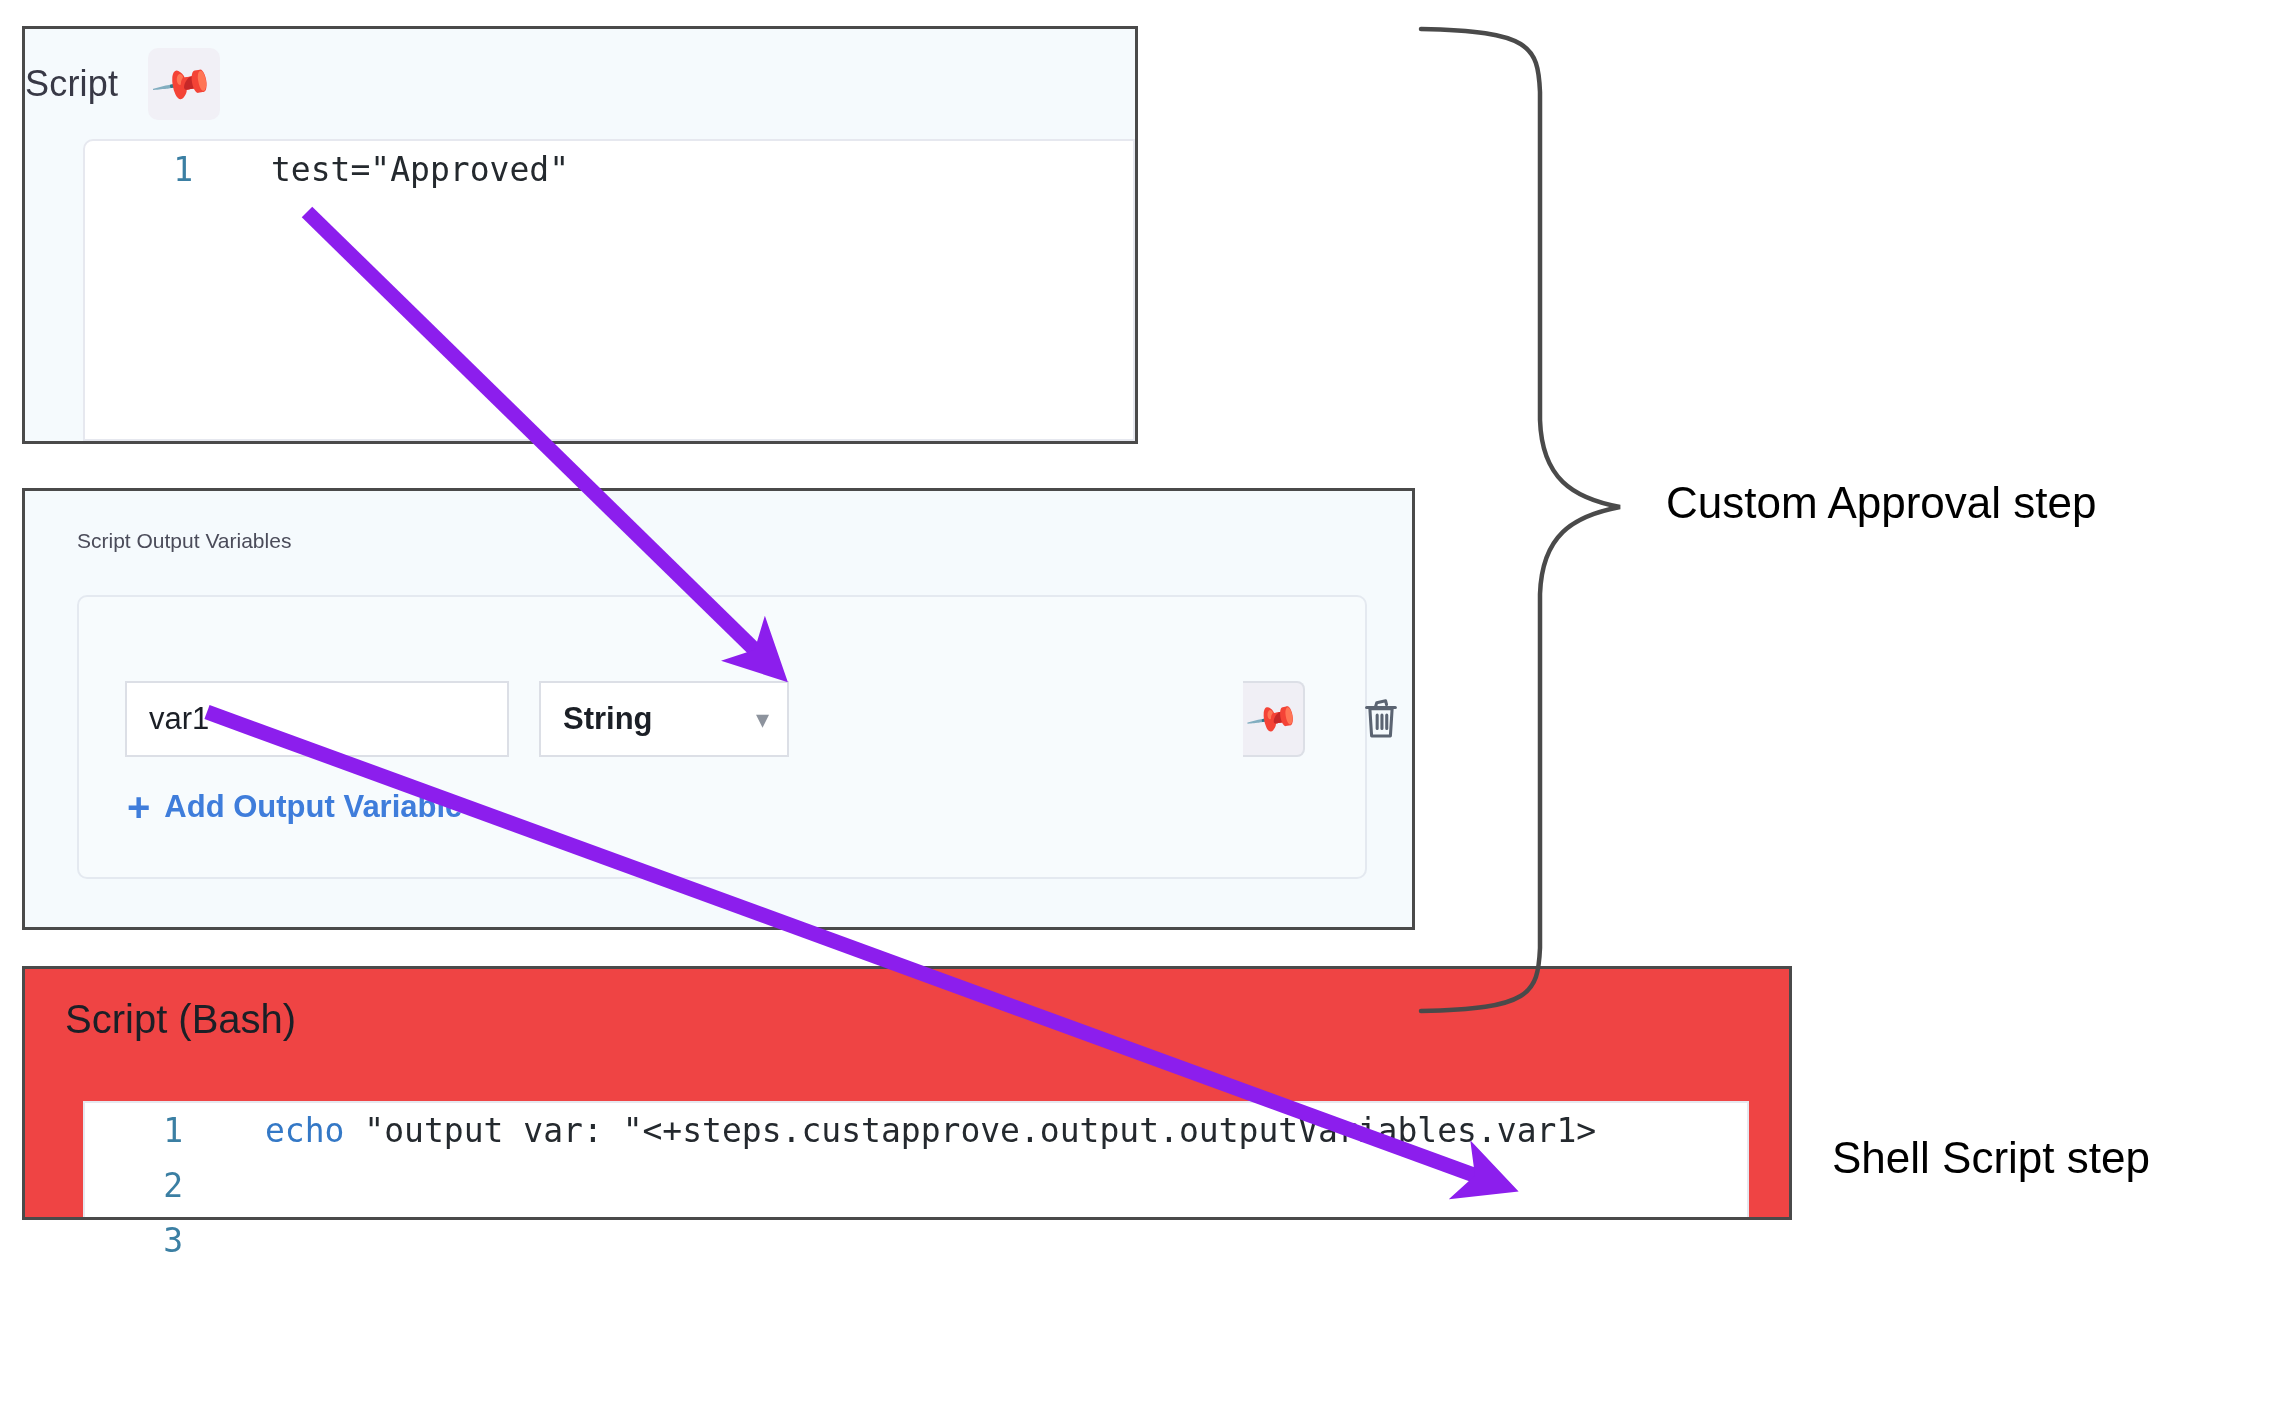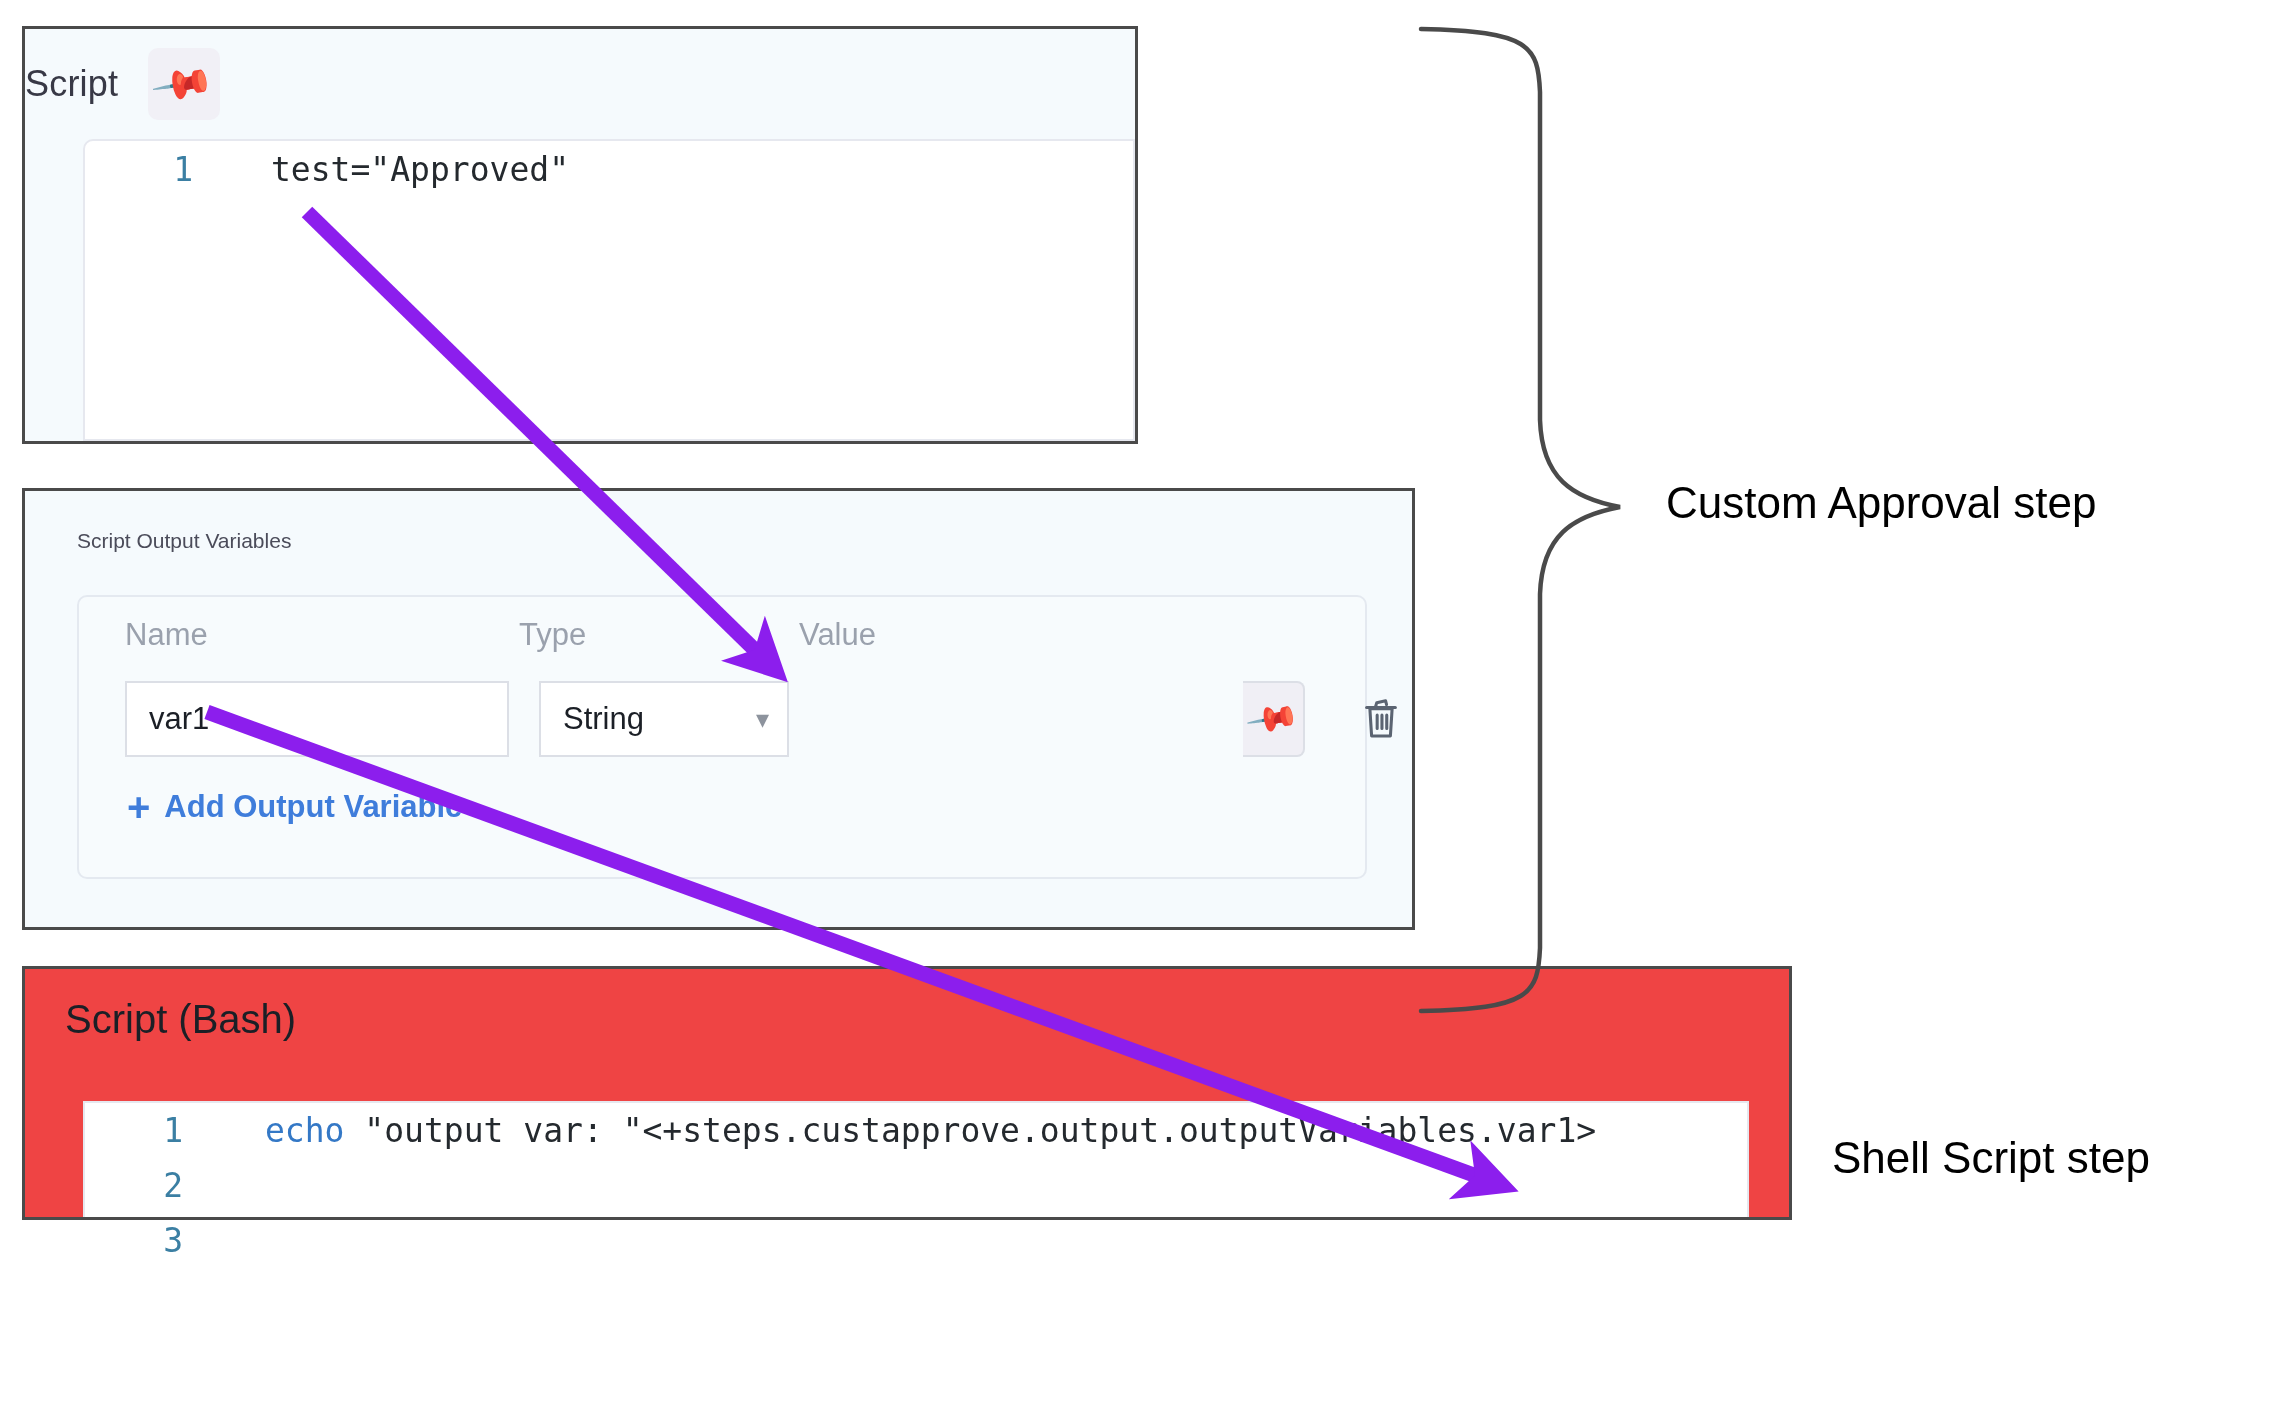--- a/index.html
+++ b/index.html
@@ -36,21 +36,21 @@
   .sov-headrow{position:absolute;left:0;top:20px;height:44px;width:100%;}
   .col-label{position:absolute;font-size:31px;color:#9aa1ad;}
   #lbl-name{left:46px;top:0;}
   #lbl-type{left:440px;top:0;}
   #lbl-value{left:720px;top:0;}
 
   .sov-row{position:absolute;left:0;top:84px;height:76px;width:100%;}
   .fld{position:absolute;height:76px;background:#fff;border:2px solid #dcdfe6;border-radius:0;box-sizing:border-box;display:flex;align-items:center;padding-left:22px;font-size:31px;color:#1b1f26;}
   #fld-name{left:46px;top:0;width:384px;}
   #fld-type{left:460px;top:0;width:250px;justify-content:flex-start;}
-  #fld-type .sel-val{flex:1;}
+  #fld-type .sel-val{flex:1;font-weight:bold;}
   .chev{color:#8d939d;font-size:26px;margin-right:18px;}
   #fld-value{left:734px;top:0;width:430px;border-top-right-radius:0;border-bottom-right-radius:0;border-right:none;}
   #value-pin{position:absolute;left:1164px;top:0;width:62px;height:76px;background:#f0eff5;border:2px solid #dcdfe6;border-left:none;border-top-right-radius:8px;border-bottom-right-radius:8px;display:flex;align-items:center;justify-content:center;box-sizing:border-box;}
   #value-pin .pin-glyph{font-size:34px;}
   #trash-btn{position:absolute;left:1272px;top:4px;width:60px;height:66px;display:flex;align-items:center;justify-content:center;}
 
   #add-var{position:absolute;left:48px;top:190px;display:flex;align-items:center;gap:14px;color:#3f7ddb;font-size:31px;font-weight:bold;}
   #add-var .plus{font-size:40px;font-weight:bold;line-height:1;}
 
   
@@ -84,25 +84,20 @@
         <span class="ln">1</span>
         <span class="code-txt">test="Approved"</span>
       </div>
     </div>
   </div>
 
   <div class="panel" id="sov-panel">
     <div id="sov-title">Script Output Variables</div>
 
     <div id="sov-card">
-      <div class="sov-headrow">
-        <span class="col-label" id="lbl-name">Name</span>
-        <span class="col-label" id="lbl-type">Type</span>
-        <span class="col-label" id="lbl-value">Value</span>
-      </div>
 
       <div class="sov-row">
         <div class="fld" id="fld-name">var1</div>
 
         <div class="fld" id="fld-type">
           <span class="sel-val">String</span>
           <span class="chev">▾</span>
         </div>
 
         <div id="value-pin">

